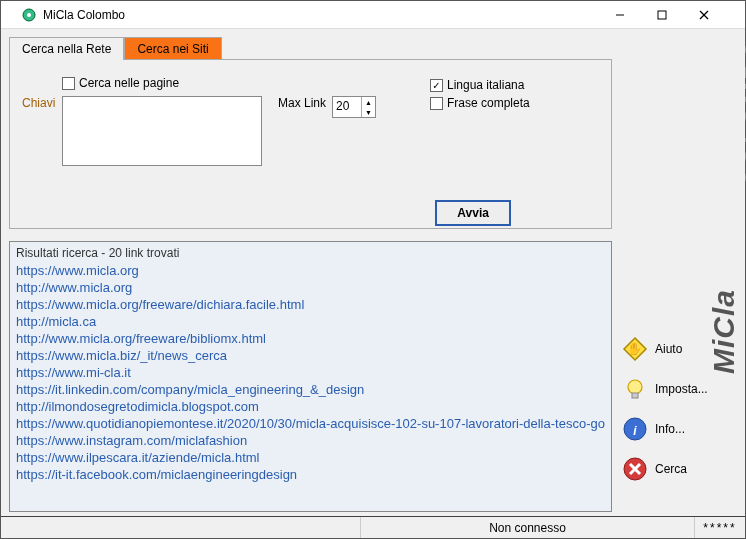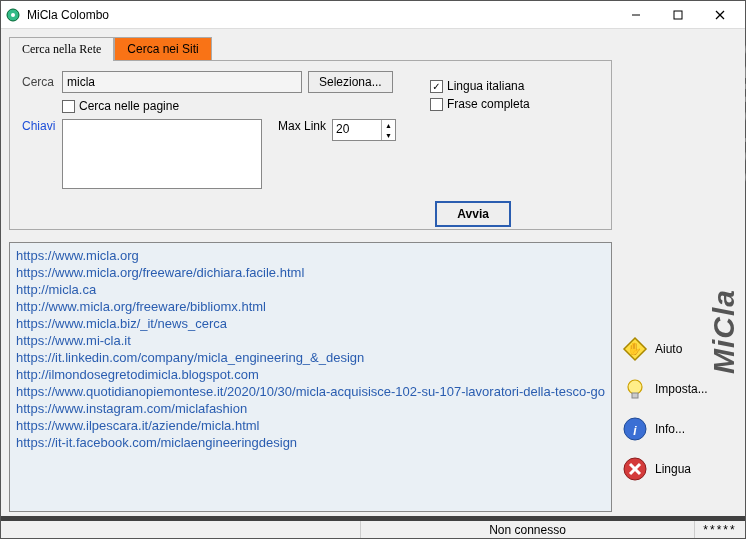--- a/index.html
+++ b/index.html
@@ -1,54 +1,54 @@
 <!DOCTYPE html>
 <html><head>
 <meta charset="utf-8">
 <style>
 * { box-sizing: border-box; font-family: "Segoe UI", Tahoma, sans-serif; font-size: 12px; }
 html, body { margin: 0; padding: 0; width: 746px; height: 539px; overflow: hidden; background: #fff; }
 .window { width: 746px; height: 539px; border: 1px solid #555; display: flex; flex-direction: column; background: #f0f0f0; }
-.titlebar { height: 28px; background: #fff; display: flex; align-items: center; padding: 0 4px; border-bottom: 1px solid #ddd; }
+.titlebar { height: 28px; background: #fff; display: flex; align-items: center; padding: 0 20px; border-bottom: 1px solid #ddd; }
 .titlebar .icon { width: 16px; height: 16px; margin-right: 6px; }
 .titlebar .title { flex: 1; font-size: 12px; color: #000; }
 .titlebar .winbtn { width: 42px; height: 24px; display: flex; align-items: center; justify-content: center; color: #000; cursor: pointer; }
 .body { flex: 1; display: flex; background: #f0f0f0; }
 .leftpane { flex: 1; padding: 4px 6px 4px 8px; display: flex; flex-direction: column; }
 .rightpane { width: 130px; position: relative; }
 .tabs { display: flex; margin-top: 4px; }
 .tab { padding: 4px 12px; background: #f0f0f0; border: 1px solid #aaa; border-bottom: none; position: relative; cursor: pointer; }
-.tab.active { background: #f0f0f0; z-index: 2; font-family: Liberation Serif, serif; }
+.tab.active { background: #f0f0f0; z-index: 2; }
 .tab.inactive { background: #f97316; }
 .tabbody { border: 1px solid #aaa; margin-top: -1px; flex: 0 0 auto; height: 170px; position: relative; padding: 10px 12px; background: #f0f0f0; }
 .row { display: flex; align-items: center; margin-bottom: 6px; }
 .lbl { width: 40px; color: #444; }
-.lbl.disabled { color: #1d4ed8; }
+.lbl.disabled { color: #a16207; }
 .searchbox { flex: 0 0 240px; height: 22px; border: 1px solid #888; padding: 2px 4px; background: #f4f4f4; }
 .btn { border: 1px solid #888; background: #eee; padding: 2px 10px; height: 22px; cursor: pointer; }
 .keysbox { width: 200px; height: 70px; border: 1px solid #888; background: #fff; }
 .maxlabel { margin-left: 16px; margin-right: 6px; }
-.spin { width: 64px; height: 22px; border: 1px solid #888; display: flex; background: #fff; }
+.spin { width: 44px; height: 22px; border: 1px solid #888; display: flex; background: #fff; }
 .spin .val { flex: 1; padding: 2px 3px; }
 .spin .arrows { width: 14px; display: flex; flex-direction: column; border-left: 1px solid #aaa; }
 .spin .arrows div { flex: 1; font-size: 7px; display: flex; align-items: center; justify-content: center; cursor: pointer; }
 .chkrow { display: flex; align-items: center; margin-bottom: 4px; }
 .chkbox { width: 13px; height: 13px; border: 1px solid #666; margin-right: 4px; display: flex; align-items: center; justify-content: center; font-size: 10px; background: #fff; }
 .avvia { position: absolute; right: 100px; bottom: 2px; border: 2px solid #2a5db0; background: #eee; padding: 4px 20px; font-weight: bold; cursor: pointer; }
 .rightopts { position: absolute; left: 420px; top: 18px; }
 .resultsbox { margin-top: 12px; flex: 1; border: 1px solid #888; background: #eaf0f5; position: relative; overflow: hidden; display: flex; }
 .reslist { flex: 1; overflow-y: scroll; padding: 4px 6px; }
 .reshead { color: #333; margin-bottom: 2px; }
 .reslink { color: #2a5db0; font-size: 13px; line-height: 17px; cursor: pointer; white-space: nowrap; overflow: hidden; text-overflow: ellipsis; }
 .brand { position: absolute; right: 6px; top: 10px; transform: rotate(-90deg); transform-origin: right top; font-size: 26px; font-weight: bold; font-style: italic; color: #888; letter-spacing: 2px; width: 250px; text-align: right; }
 .brand2 { position: absolute; right: 38px; top: 260px; transform: rotate(-90deg); transform-origin: right top; font-size: 30px; font-weight: bold; font-style: italic; color: #555; letter-spacing: 1px; }
 .sidebtns { position: absolute; right: 4px; top: 300px; width: 122px; }
 .sidebtn { display: flex; align-items: center; height: 40px; cursor: pointer; padding-left: 2px; }
 .sidebtn .sicon { width: 28px; height: 28px; margin-right: 6px; display: flex; align-items: center; justify-content: center; }
-.statusbar { height: 22px; border-top: 5px solid #404040; display: flex; align-items: flex-end; background: #f0f0f0; }
+.statusbar { height: 22px; border-top: 1px solid #404040; display: flex; align-items: flex-end; background: #f0f0f0; }
 .statusbar .scell { border-right: 1px solid #ccc; padding: 0 8px; height: 100%; display: flex; align-items: center; }
 .statusbar .mid { flex: 1; justify-content: center; }
 .statusbar .last { width: 50px; justify-content: center; letter-spacing: 2px; border-right: none; }
 svg { display: block; }
 </style>
 </head>
 <body>
 
 <div class="window">
 
@@ -81,26 +81,20 @@
   <div class="body">
     <div class="leftpane">
 
       <div class="tabs">
         <div class="tab active">Cerca nella Rete</div>
         <div class="tab inactive">Cerca nei Siti</div>
       </div>
 
       <div class="tabbody">
 
-        <div class="row">
-          <span class="lbl">Cerca</span>
-          <input class="searchbox" value="micla" style="">
-          <span style="width:6px"></span>
-          <button class="btn">Seleziona...</button>
-        </div>
 
         <div class="row" style="margin-left:40px;margin-top:6px;">
           <span class="chkbox"></span>
           <span>Cerca nelle pagine</span>
         </div>
 
         <div class="row" style="align-items:flex-start;">
           <span class="lbl disabled">Chiavi</span>
           <div class="keysbox"></div>
           <span class="maxlabel">Max Link</span>
@@ -122,21 +116,23 @@
             <span class="chkbox"></span>
             <span>Frase completa</span>
           </div>
         </div>
 
         <button class="avvia">Avvia</button>
       </div>
 
       <div class="resultsbox">
         <div class="reslist" id="reslist">
+          <div class="reshead">Risultati ricerca - 20 link trovati</div>
         <div class="reslink">https://www.micla.org</div>
+            <div class="reslink">http://www.micla.org</div>
             <div class="reslink">https://www.micla.org/freeware/dichiara.facile.html</div>
             <div class="reslink">http://micla.ca</div>
             <div class="reslink">http://www.micla.org/freeware/bibliomx.html</div>
             <div class="reslink">https://www.micla.biz/_it/news_cerca</div>
             <div class="reslink">https://www.mi-cla.it</div>
             <div class="reslink">https://it.linkedin.com/company/micla_engineering_&amp;_design</div>
             <div class="reslink">http://ilmondosegretodimicla.blogspot.com</div>
             <div class="reslink">https://www.quotidianopiemontese.it/2020/10/30/micla-acquisisce-102-su-107-lavoratori-della-tesco-go</div>
             <div class="reslink">https://www.instagram.com/miclafashion</div>
             <div class="reslink">https://www.ilpescara.it/aziende/micla.html</div>
@@ -178,21 +174,21 @@
           <span>Info...</span>
         </div>
         <div class="sidebtn">
           <span class="sicon">
             <svg width="26" height="26">
                 <circle cx="13" cy="13" r="11" fill="#d43b3b" stroke="#8a1d1d" stroke-width="1"></circle>
                 <line x1="8" y1="8" x2="18" y2="18" stroke="#fff" stroke-width="3"></line>
                 <line x1="18" y1="8" x2="8" y2="18" stroke="#fff" stroke-width="3"></line>
               </svg>
           </span>
-          <span>Lingua</span>
+          <span>Cerca</span>
         </div>
       </div>
     </div>
   </div>
 
   <div class="statusbar">
     <div class="scell" style="width:360px"></div>
     <div class="scell mid">Non connesso</div>
     <div class="scell last">*****</div>
   </div>

